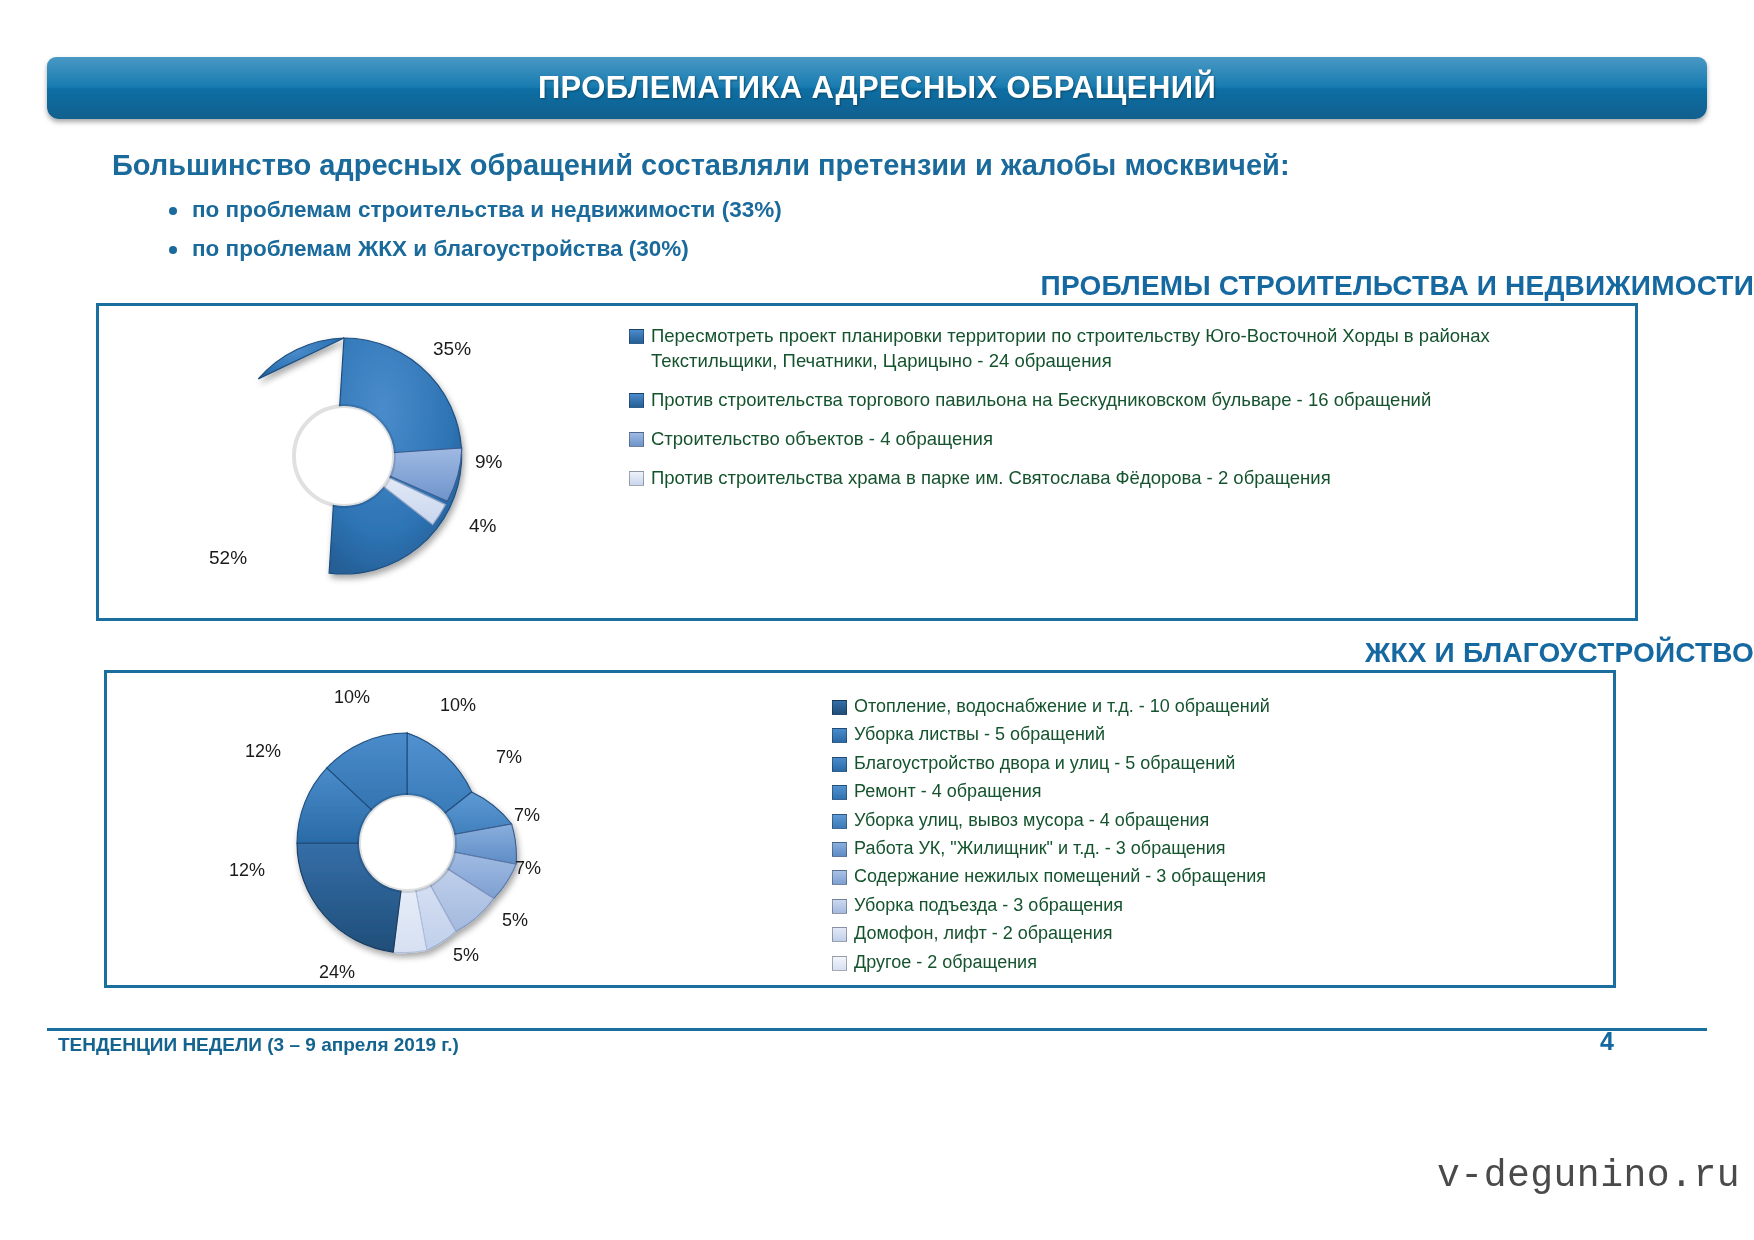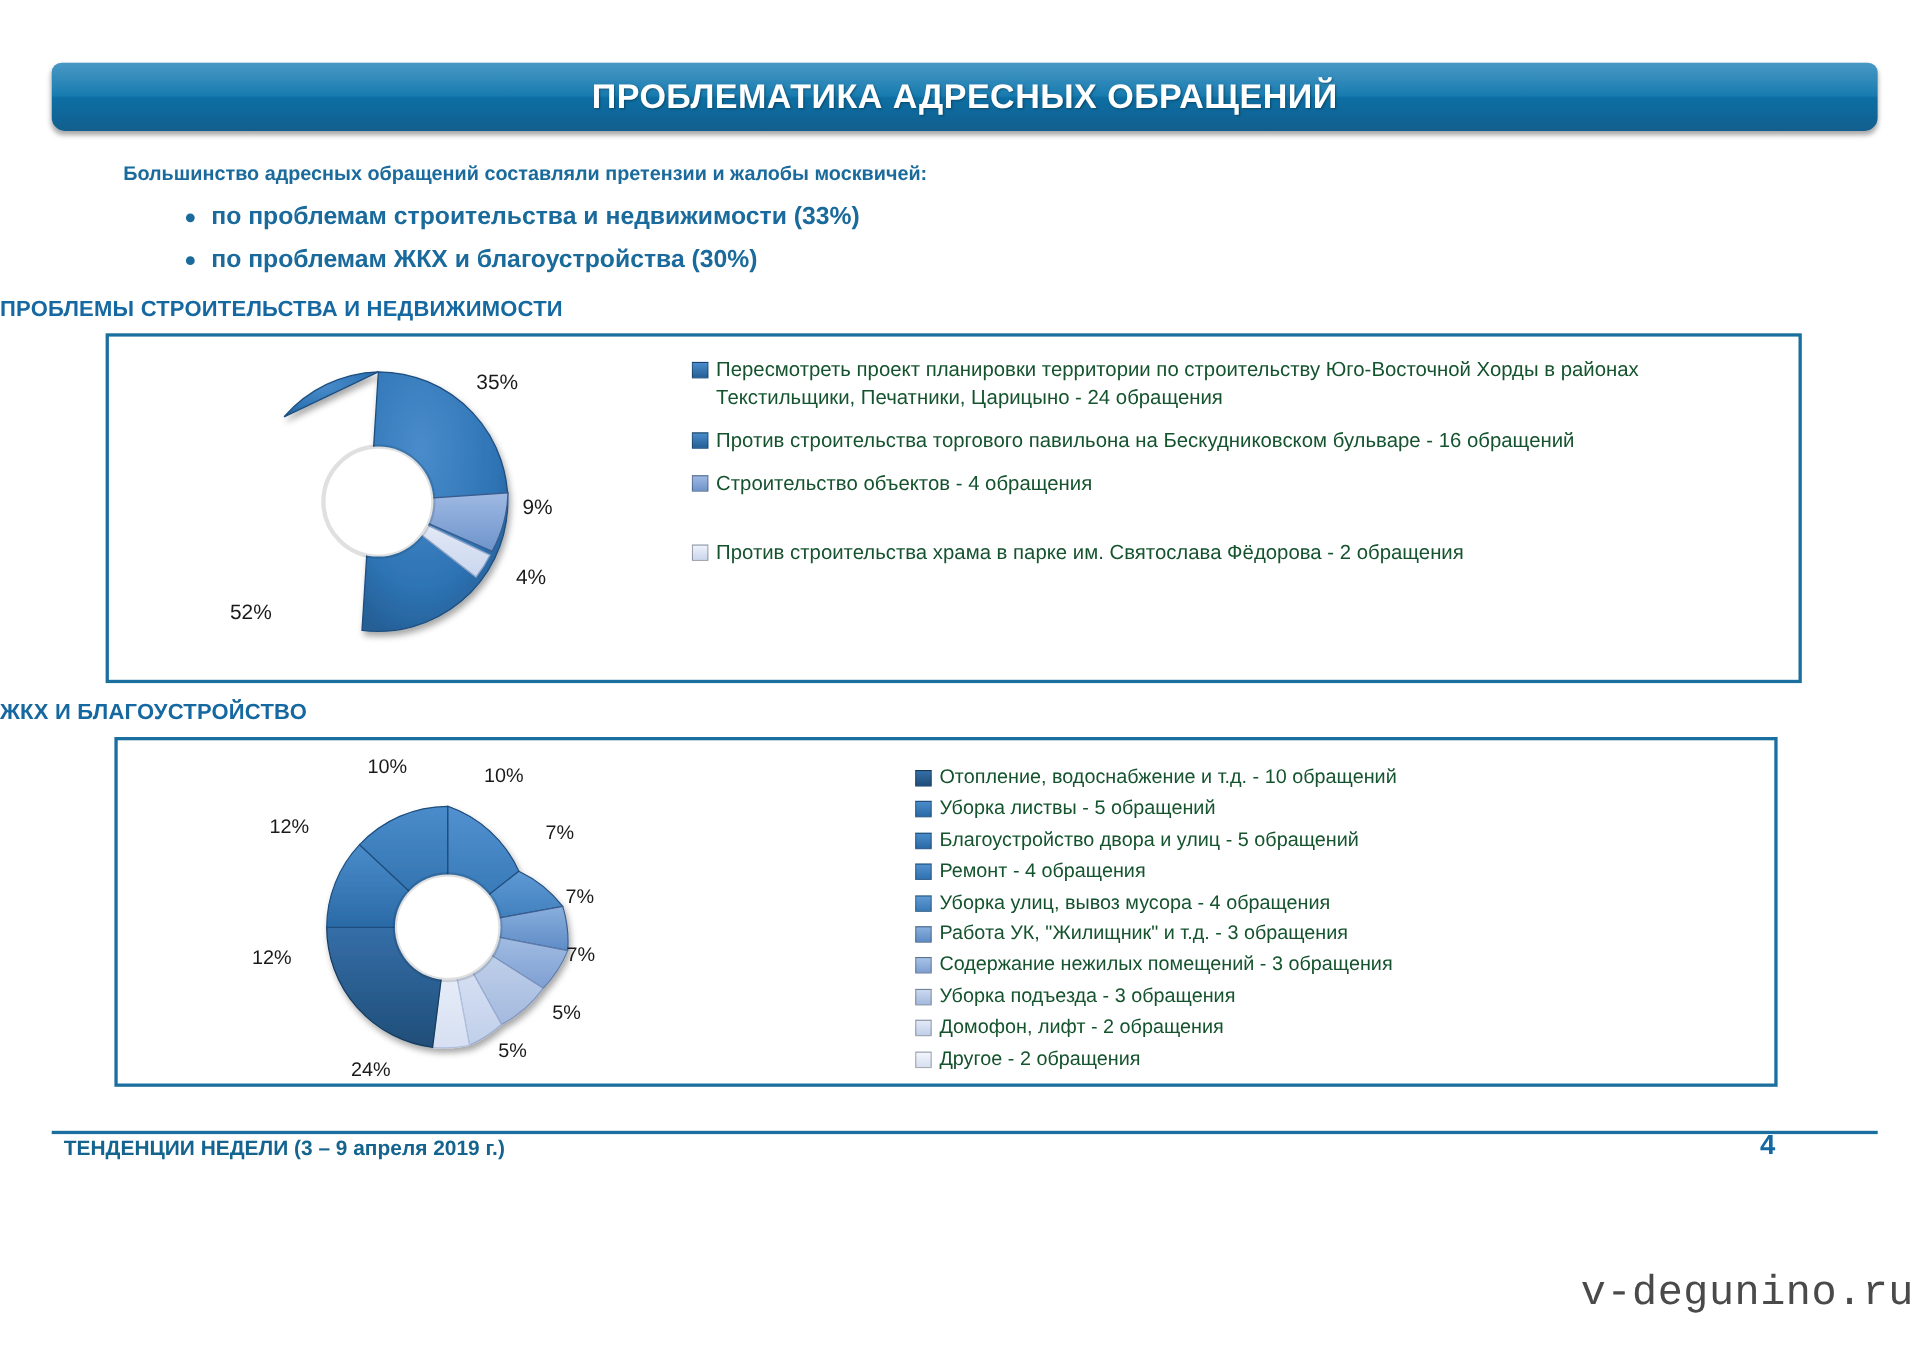--- a/index.html
+++ b/index.html
@@ -51,21 +51,21 @@
 
   
   .intro {
     position: absolute;
     left: 112px;
     top: 147px;
     width: 1400px;
   }
   .intro-lead {
     color: #1a6a9c;
-    font-size: 18px;
+    font-size: 29px;
     font-weight: bold;
     line-height: 1.25;
   }
   .bullets {
     margin: 13px 0 0 0;
     padding: 0;
     list-style: none;
   }
   .bullets li {
     position: relative;
@@ -83,23 +83,23 @@
     width: 8px;
     height: 8px;
     border-radius: 50%;
     background: #1a6a9c;
   }
 
   
   .sec-head {
     position: absolute;
     width: 100%;
-    text-align: left;
+    text-align: right;
     color: #1668a0;
-    font-size: 20px;
+    font-size: 28px;
     font-weight: bold;
     letter-spacing: 0.2px;
   }
   #sec-head-1 { left: 0; top: 270px; }
   #sec-head-2 { left: 0; top: 637px; }
 
   
   .panel {
     position: absolute;
     border: 3px solid #1a6f9f;
@@ -259,21 +259,21 @@
         <span class="legend-text">Пересмотреть проект планировки территории по строительству Юго-Восточной Хорды в районах Текстильщики, Печатники, Царицыно - 24 обращения</span>
       </div>
       <div class="legend-item">
         <span class="legend-swatch" style="background:linear-gradient(#4a8ccb,#255f96);"></span>
         <span class="legend-text">Против строительства торгового павильона на Бескудниковском бульваре - 16 обращений</span>
       </div>
       <div class="legend-item">
         <span class="legend-swatch" style="background:linear-gradient(#9fb9e3,#6e94cb);"></span>
         <span class="legend-text">Строительство объектов - 4 обращения</span>
       </div>
-      <div class="legend-item" style="margin-top:38px;">
+      <div class="legend-item" style="margin-top:14px;">
         <span class="legend-swatch" style="background:linear-gradient(#eef2fa,#c9d6ee);"></span>
         <span class="legend-text">Против строительства храма в парке им. Святослава Фёдорова - 2 обращения</span>
       </div>
     </div>
   </div>
 
   <div class="sec-head" id="sec-head-2">ЖКХ И БЛАГОУСТРОЙСТВО</div>
 
   <div class="panel" id="panel-2">
 

